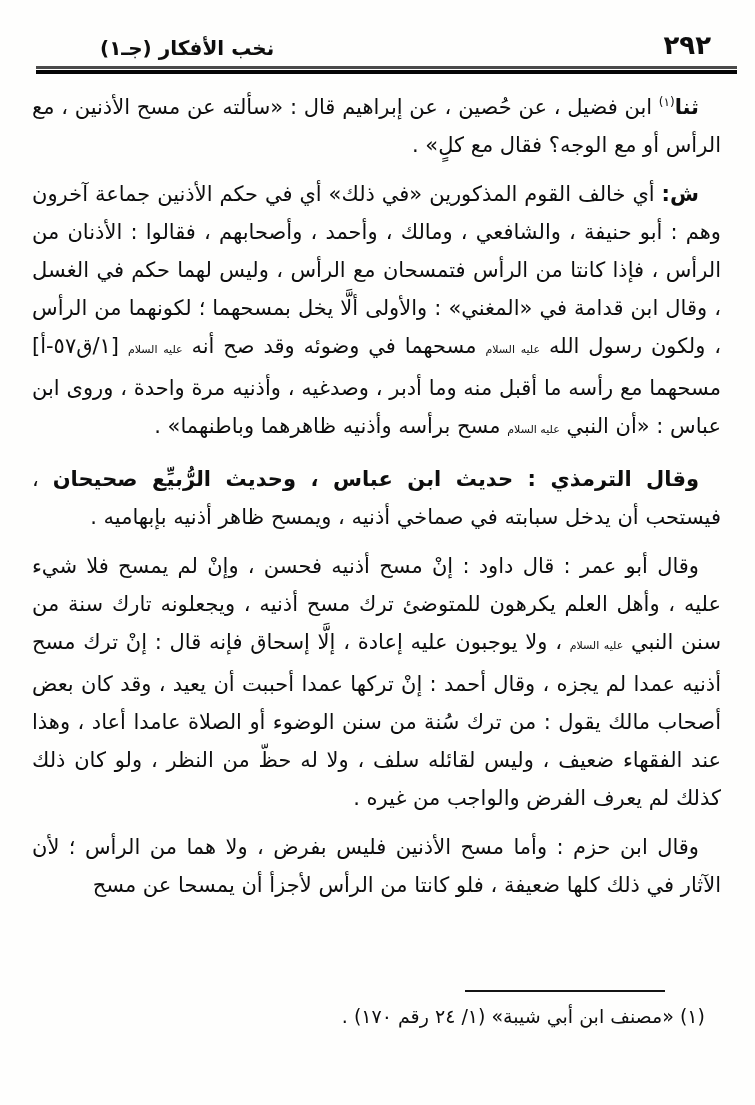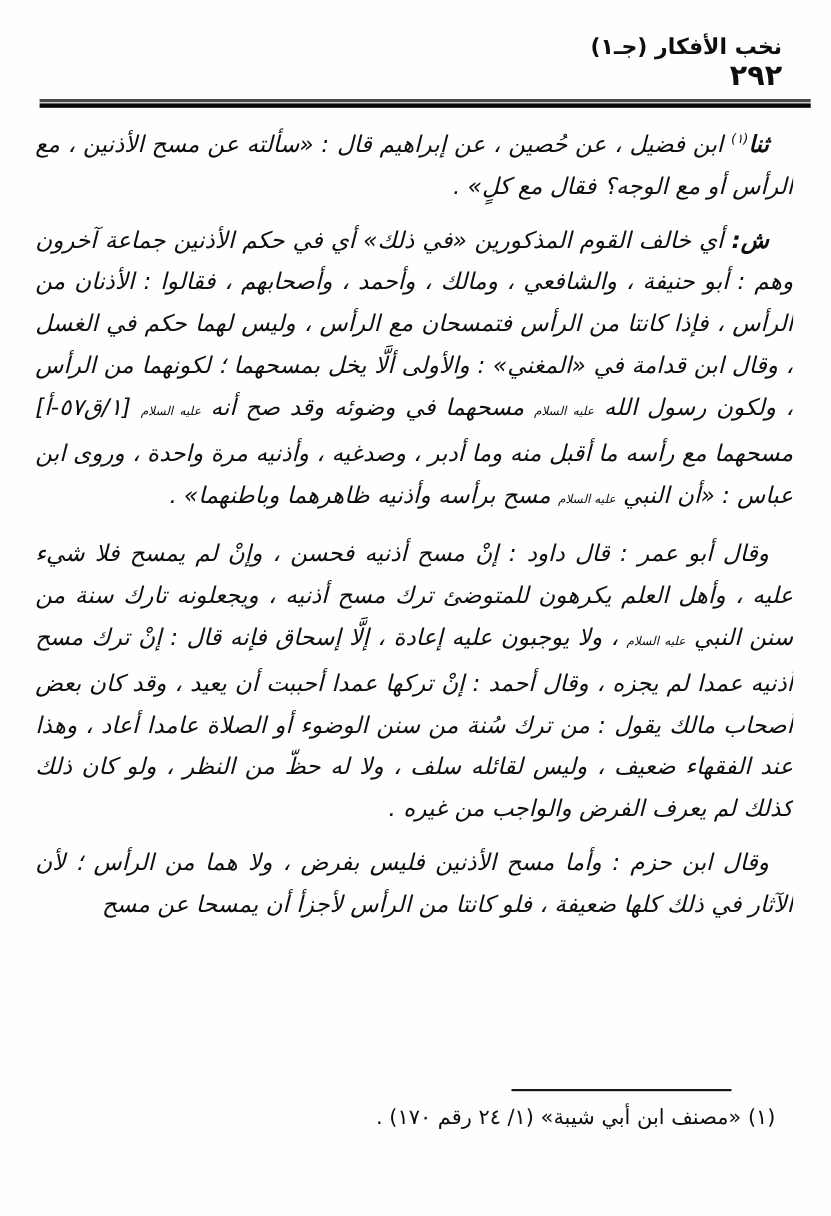--- a/index.html
+++ b/index.html
@@ -10,22 +10,21 @@
     background: #fefefd;
     color: #0e0e0e;
     font-family: "DejaVu Sans", sans-serif;
     overflow: hidden;
     box-sizing: border-box;
   }
   .header {
     display: flex;
     justify-content: space-between;
     align-items: flex-end;
-    padding: 30px 44px 4px 62px;
-    flex-direction: column;
+    padding: 30px 44px 4px 100px;
   }
   .header-title {
     font-size: 20px;
     font-weight: bold;
     letter-spacing: 0;
   }
   .header-page-number {
     font-size: 26px;
     font-weight: bold;
   }
@@ -34,21 +33,20 @@
   .header-rule .rule-thick { height: 4px; background: #050505; margin-top: 1px; }
 
   .body-text {
     direction: rtl;
     margin: 14px 34px 0 32px;
     font-size: 21px;
     line-height: 38px;
     text-align: justify;
     height: 880px;
     overflow: hidden;
-    font-style: italic;
   }
   .body-text p {
     margin: 0 0 11px 0;
     text-indent: 22px;
   }
   .body-text .bold { font-weight: bold; }
   .body-text .sup {
     vertical-align: super;
     font-size: 12px;
     line-height: 0;
@@ -90,20 +88,21 @@
   </div>
 
   <div class="header-rule">
     <div class="rule-thin"></div>
     <div class="rule-thick"></div>
   </div>
 
   <main class="body-text">
       <p><span class="bold">ثنا</span><span class="sup">(١)</span><span> ابن فضيل ، عن حُصين ، عن إبراهيم قال : «سألته عن مسح الأذنين ، مع الرأس أو مع الوجه؟ فقال مع كلٍ» .</span></p>
       <p><span class="bold">ش:</span><span> أي خالف القوم المذكورين «في ذلك» أي في حكم الأذنين جماعة آخرون وهم : أبو حنيفة ، والشافعي ، ومالك ، وأحمد ، وأصحابهم ، فقالوا : الأذنان من الرأس ، فإذا كانتا من الرأس فتمسحان مع الرأس ، وليس لهما حكم في الغسل ، وقال ابن قدامة في «المغني» : والأولى ألَّا يخل بمسحهما ؛ لكونهما من الرأس ، ولكون رسول الله </span><span class="honorific">عليه السلام</span><span> مسحهما في وضوئه وقد صح أنه </span><span class="honorific">عليه السلام</span><span> [١/ق٥٧-أ] مسحهما مع رأسه ما أقبل منه وما أدبر ، وصدغيه ، وأذنيه مرة واحدة ، وروى ابن عباس : «أن النبي </span><span class="honorific">عليه السلام</span><span> مسح برأسه وأذنيه ظاهرهما وباطنهما» .</span></p>
+      <p><span class="bold">وقال الترمذي : حديث ابن عباس ، وحديث الرُّبيِّع صحيحان</span><span> ، فيستحب أن يدخل سبابته في صماخي أذنيه ، ويمسح ظاهر أذنيه بإبهاميه .</span></p>
       <p><span>وقال أبو عمر : قال داود : إنْ مسح أذنيه فحسن ، وإنْ لم يمسح فلا شيء عليه ، وأهل العلم يكرهون للمتوضئ ترك مسح أذنيه ، ويجعلونه تارك سنة من سنن النبي </span><span class="honorific">عليه السلام</span><span> ، ولا يوجبون عليه إعادة ، إلَّا إسحاق فإنه قال : إنْ ترك مسح أذنيه عمدا لم يجزه ، وقال أحمد : إنْ تركها عمدا أحببت أن يعيد ، وقد كان بعض أصحاب مالك يقول : من ترك سُنة من سنن الوضوء أو الصلاة عامدا أعاد ، وهذا عند الفقهاء ضعيف ، وليس لقائله سلف ، ولا له حظّ من النظر ، ولو كان ذلك كذلك لم يعرف الفرض والواجب من غيره .</span></p>
       <p><span>وقال ابن حزم : وأما مسح الأذنين فليس بفرض ، ولا هما من الرأس ؛ لأن الآثار في ذلك كلها ضعيفة ، فلو كانتا من الرأس لأجزأ أن يمسحا عن مسح</span></p>
     </main>
 
   <div class="footnote-area">
     <div class="footnote-rule"></div>
     <div class="footnote">(١) «مصنف ابن أبي شيبة» (١/ ٢٤ رقم ١٧٠) .</div>
   </div>
 
 </div>

